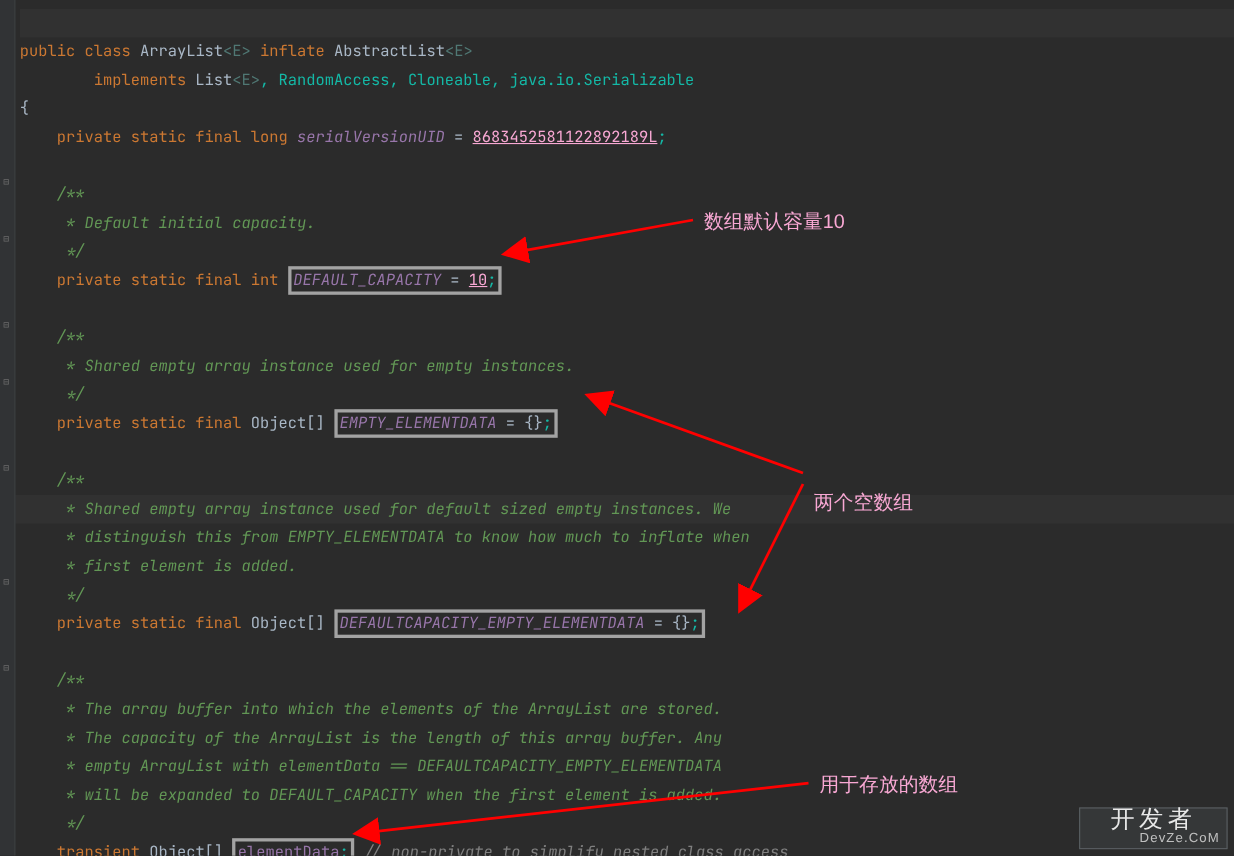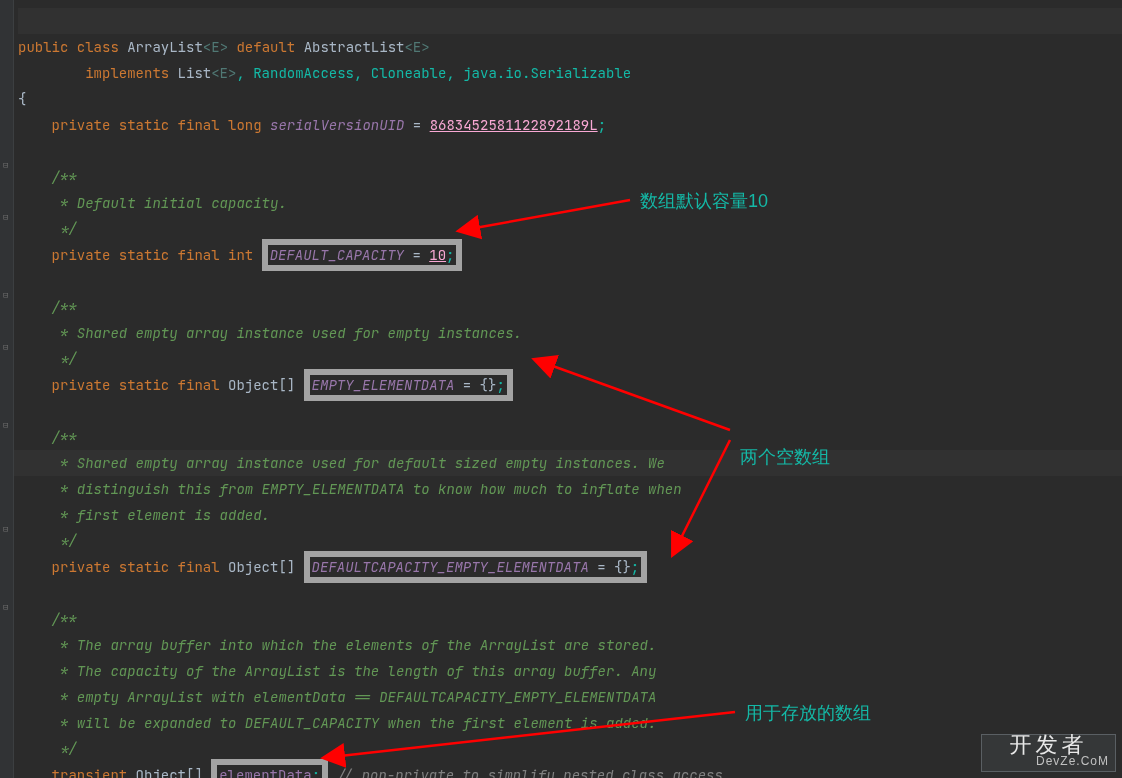--- a/index.html
+++ b/index.html
@@ -40,26 +40,26 @@
   .plain { color: #a9b7c6; }
   .hl-line {
     position: absolute;
     left: 0;
     width: 1122px;
     height: 26px;
     background: rgba(255,255,255,0.03);
     z-index: -1;
   }
   .redbox {
-    border: 6px solid #a3a3a3;
+    border: 3px solid #a3a3a3;
     padding: 1px 2px;
   }
   .annotation {
     position: absolute;
-    color: #14b8a6;
+    color: #f9a8d4;
     font-family: "Microsoft YaHei", "SimSun", sans-serif;
     font-size: 18px;
     font-weight: 500;
     white-space: nowrap;
   }
   svg.arrows {
     position: absolute;
     left: 0; top: 0;
     width: 1122px;
     height: 778px;
@@ -88,21 +88,21 @@
     font-size: 9px;
     color: #6b6b6b;
   }
 </style>
 </head>
 <body>
 
 <div class="gutter"></div>
 
 <div class="code">
-<span class="kw">public</span> <span class="kw">class</span> <span class="plain">ArrayList</span><span class="gen">&lt;E&gt;</span> <span class="kw">default</span> <span class="plain">AbstractList</span><span class="gen">&lt;E&gt;</span>
+<span class="kw">public</span> <span class="kw">class</span> <span class="plain">ArrayList</span><span class="gen">&lt;E&gt;</span> <span class="kw">inflate</span> <span class="plain">AbstractList</span><span class="gen">&lt;E&gt;</span>
         <span class="kw">implements</span> <span class="plain">List</span><span class="gen">&lt;E&gt;</span><span class="punct">, RandomAccess, Cloneable, java.io.Serializable</span>
 <span class="plain">{</span>
     <span class="kw">private static final long</span> <span class="ident">serialVersionUID</span><span class="plain"> = </span><span class="num">8683452581122892189L</span><span class="punct">;</span>
 
     <span class="comment">/**</span>
     <span class="comment"> * Default initial capacity.</span>
     <span class="comment"> */</span>
     <span class="kw">private static final int</span> <span class="redbox"><span class="ident">DEFAULT_CAPACITY</span><span class="plain"> = </span><span class="num">10</span><span class="punct">;</span></span>
 
     <span class="comment">/**</span>

